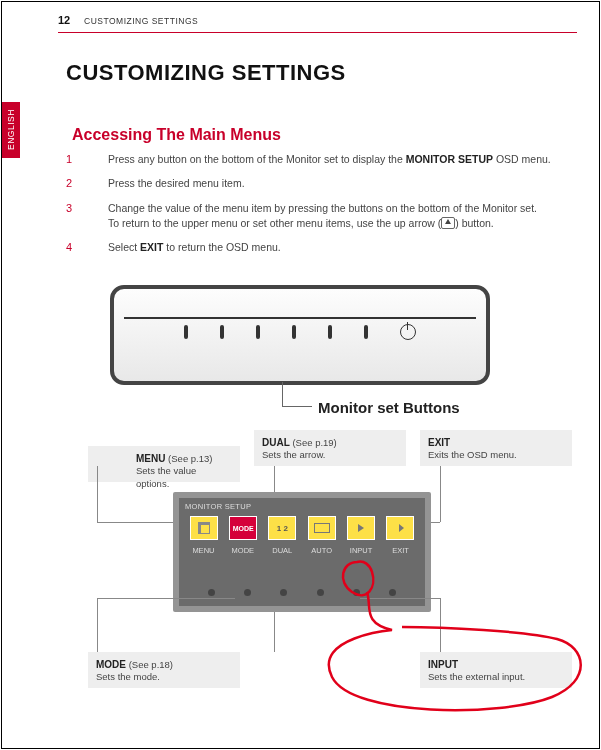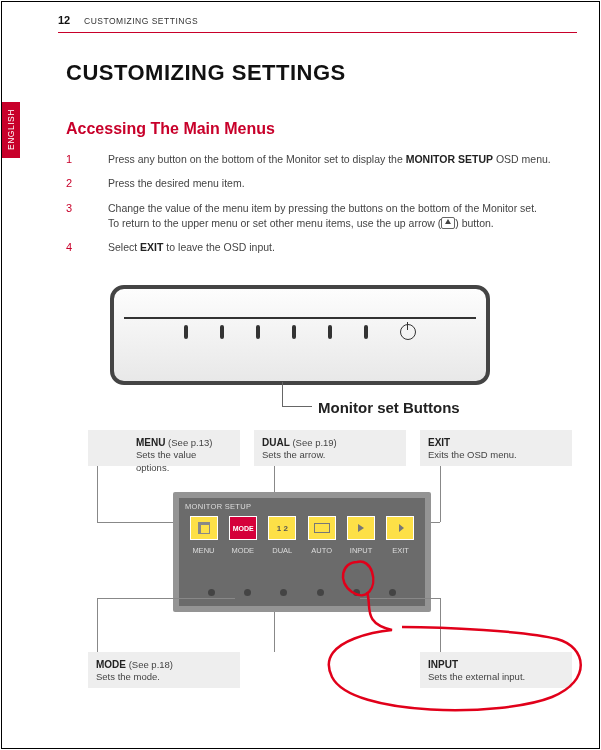--- a/index.html
+++ b/index.html
@@ -71,21 +71,21 @@
     margin: 0;
     letter-spacing: 0.5px;
   }
   h2.subtitle {
     position: absolute;
     top: 118px;
     left: 64px;
     font-size: 16px;
     font-weight: bold;
     color: #c8002a;
-    margin: 0;
+    margin: 6px;
   }
   .steps {
     position: absolute;
     top: 150px;
     left: 64px;
     right: 30px;
   }
   .step {
     display: flex;
     margin-bottom: 9px;
@@ -286,21 +286,21 @@
       <div class="num">2</div>
       <div class="txt"><span>Press the desired menu item.</span></div>
     </div>
     <div class="step">
       <div class="num">3</div>
       <div class="txt" style="white-space:pre-line;"><span> Change the value of the menu item by pressing the buttons on the bottom of the Monitor set.
 To return to the upper menu or set other menu items, use the up arrow (</span><span style="display:inline-block;width:12px;height:10px;border:1px solid #666;border-radius:2px;position:relative;top:2px;"><span style="position:absolute;left:2.5px;top:1px;border-left:3px solid transparent;border-right:3px solid transparent;border-bottom:5px solid #444;"></span></span><span>) button.</span></div>
     </div>
     <div class="step">
       <div class="num">4</div>
-      <div class="txt"><span>Select </span><b>EXIT</b><span> to leave the OSD input.</span></div>
+      <div class="txt"><span>Select </span><b>EXIT</b><span> to return the OSD menu.</span></div>
     </div>
   </div>
 
   <div class="monitor-wrap">
     <div class="bezel-outer">
       <div class="bezel-inner"></div>
       <div class="btn-row">
         <div class="btn-slot"></div>
         <div class="btn-slot"></div>
         <div class="btn-slot"></div>
@@ -308,21 +308,21 @@
         <div class="btn-slot"></div>
         <div class="btn-slot"></div>
         <div class="power-ic"></div>
       </div>
     </div>
   </div>
   <div class="leader-main"></div>
   <div class="leader-main-h"></div>
   <div class="monitor-caption">Monitor set Buttons</div>
 
-  <div class="desc-box" style="top:428px;left:86px;padding-left:48px;">
+  <div class="desc-box" style="top:444px;left:86px;padding-left:48px;">
     <b><span>MENU</span></b> <span>(See p.13)</span><br>
     <span>Sets the value options.</span>
   </div>
   <div class="desc-box" style="top:428px;left:252px;">
     <b><span>DUAL</span></b> <span>(See p.19)</span><br>
     <span>Sets the arrow.</span>
   </div>
   <div class="desc-box" style="top:428px;left:418px;">
     <b><span>EXIT</span></b> <span></span><br>
     <span>Exits the OSD menu.</span>

